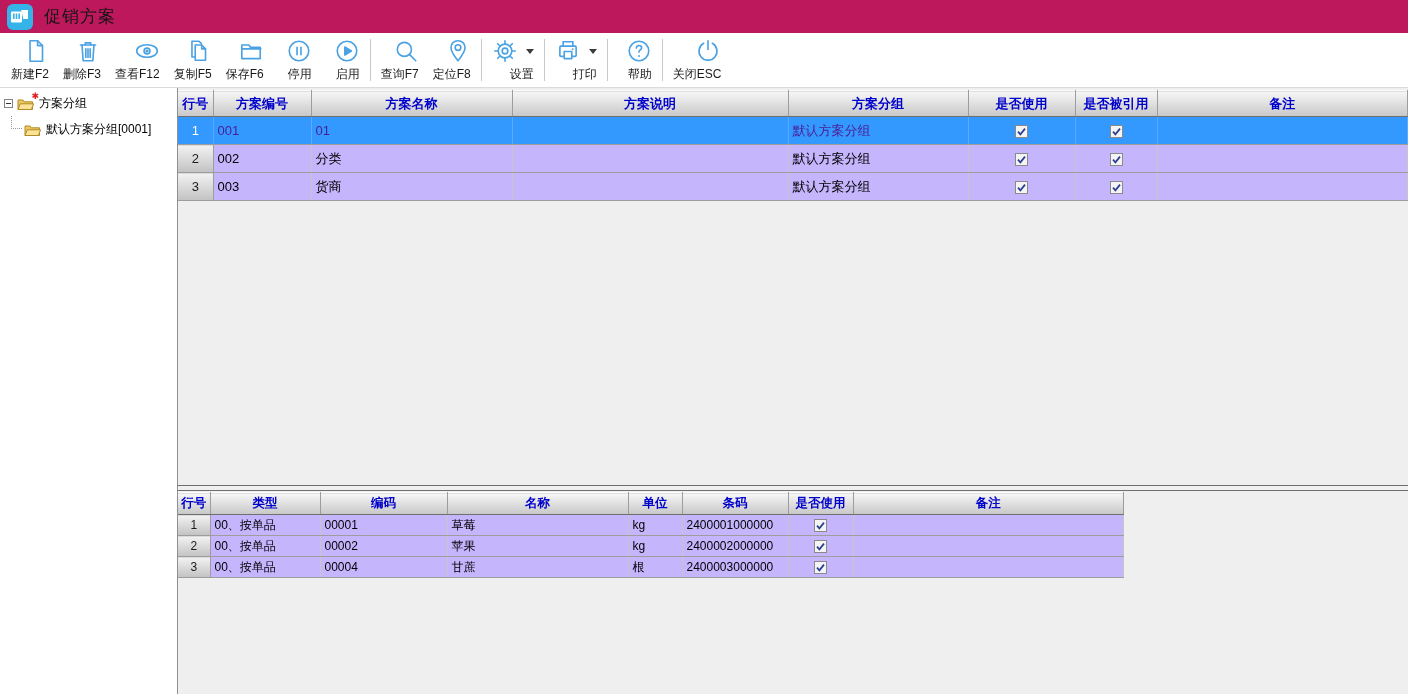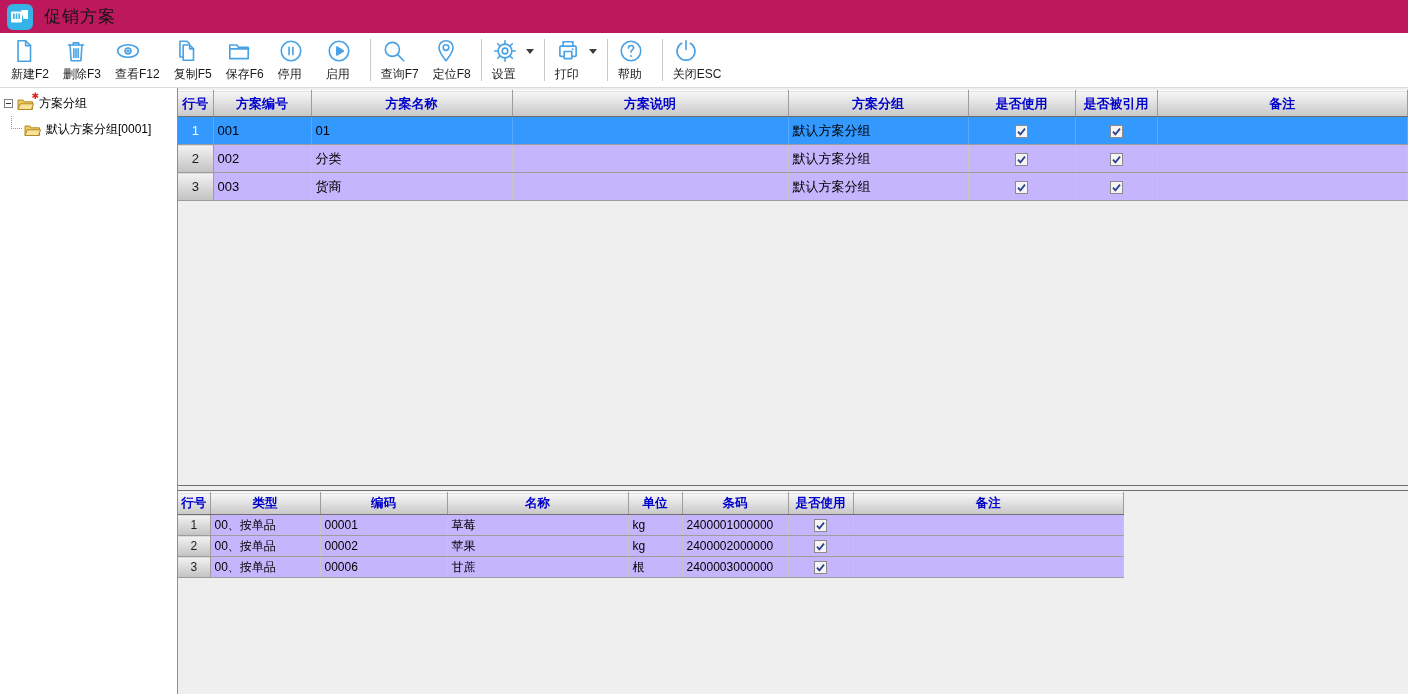--- a/index.html
+++ b/index.html
@@ -6,21 +6,21 @@
   html,body{width:1408px;height:694px;overflow:hidden}
   body{font-family:"Liberation Sans","DejaVu Sans",sans-serif;background:#efefef;color:#000}
 
   
   .titlebar{height:33px;background:#be185d;display:flex;align-items:center;padding-left:7px;gap:11px}
   .app-icon{width:26px;height:26px;border-radius:6px;background:#35b2e8;display:flex;align-items:center;justify-content:center;flex:none}
   .page-title{font-size:17px;color:#141414;letter-spacing:1px}
 
   
   .toolbar{height:55px;background:#ffffff;display:flex;align-items:stretch;padding-left:4px;border-bottom:1px solid #dadada}
-  .tb-btn{display:flex;flex-direction:column;align-items:flex-start;justify-content:center;gap:2px;padding:0 7px;min-width:48px;cursor:pointer}
+  .tb-btn{display:flex;flex-direction:column;align-items:flex-end;justify-content:center;gap:2px;padding:0 7px;min-width:48px;cursor:pointer}
   .tb-btn .lbl{font-size:12px;color:#1a1a1a;white-space:nowrap}
   .icon-row{display:flex;align-items:center}
   .caret{width:0;height:0;border-left:4px solid transparent;border-right:4px solid transparent;border-top:5px solid #3c3c3c;margin-left:8px;margin-top:2px}
   .tb-sep{width:1px;background:#c9c9c9;margin:6px 3px;flex:none}
   .tb-icon{display:block}
 
   
   .main{display:flex;height:629px}
   .tree-panel{width:178px;background:#ffffff;border-right:1px solid #8a8f98;padding-top:7px;font-size:12px;flex:none}
   .tree-row{display:flex;align-items:center;height:17px;padding-left:4px;white-space:nowrap;cursor:pointer}
@@ -42,21 +42,21 @@
   table{border-collapse:collapse;table-layout:fixed}
   #plan-table{width:100%}
   #item-table{width:946px}
   th{background:linear-gradient(#f7f7f7,#c7c7c7);color:#0000cc;font-weight:bold;font-size:13px;
      border-right:1px solid #9d9d9d;border-bottom:1px solid #707070;border-top:1px solid #fdfdfd;
      height:26px;padding:0 2px;overflow:hidden;white-space:nowrap;cursor:pointer}
   td{font-size:13px;height:28px;border-right:1px solid #c6c6c6;border-bottom:1px solid #9d9d9d;
      padding:0 4px;overflow:hidden;white-space:nowrap;background:#c4b5fd}
   td.c-rownum{background:linear-gradient(#f2f2f2,#c2c2c2);text-align:center;border-right:1px solid #9d9d9d;color:#1c1c1c;padding:0}
   td.c-check{text-align:center;padding:0}
-  tr.selected td{background:#3399ff;color:#000000;border-right-color:#57aaff}
+  tr.selected td{background:#3399ff;color:#4c1d95;border-right-color:#57aaff}
   tr.selected td.c-rownum{background:#3399ff;color:#fff}
   #item-table th{height:22px;font-size:12.5px}
   #item-table td{height:21px;font-size:12px}
   .checkbox{display:inline-block;vertical-align:middle;line-height:0}
 </style>
 </head>
 <body>
 
 <div class="titlebar">
   <span class="app-icon">
@@ -382,21 +382,21 @@
               <td>2400002000000</td>
               <td class="c-check"><span class="checkbox"><svg width="13" height="13" viewBox="0 0 13 13">
                     <rect x="0.5" y="0.5" width="12" height="12" fill="#f4f4f4" stroke="#8a8a8a"></rect>
                     <path d="M3 6.6 L5.4 9.4 L10 3.6" stroke="#2b3f8f" stroke-width="1.7" fill="none"></path>
                   </svg></span></td>
               <td></td>
             </tr>
             <tr>
               <td class="c-rownum">3</td>
               <td>00、按单品</td>
-              <td>00006</td>
+              <td>00004</td>
               <td>甘蔗</td>
               <td>根</td>
               <td>2400003000000</td>
               <td class="c-check"><span class="checkbox"><svg width="13" height="13" viewBox="0 0 13 13">
                     <rect x="0.5" y="0.5" width="12" height="12" fill="#f4f4f4" stroke="#8a8a8a"></rect>
                     <path d="M3 6.6 L5.4 9.4 L10 3.6" stroke="#2b3f8f" stroke-width="1.7" fill="none"></path>
                   </svg></span></td>
               <td></td>
             </tr>
           </tbody>

